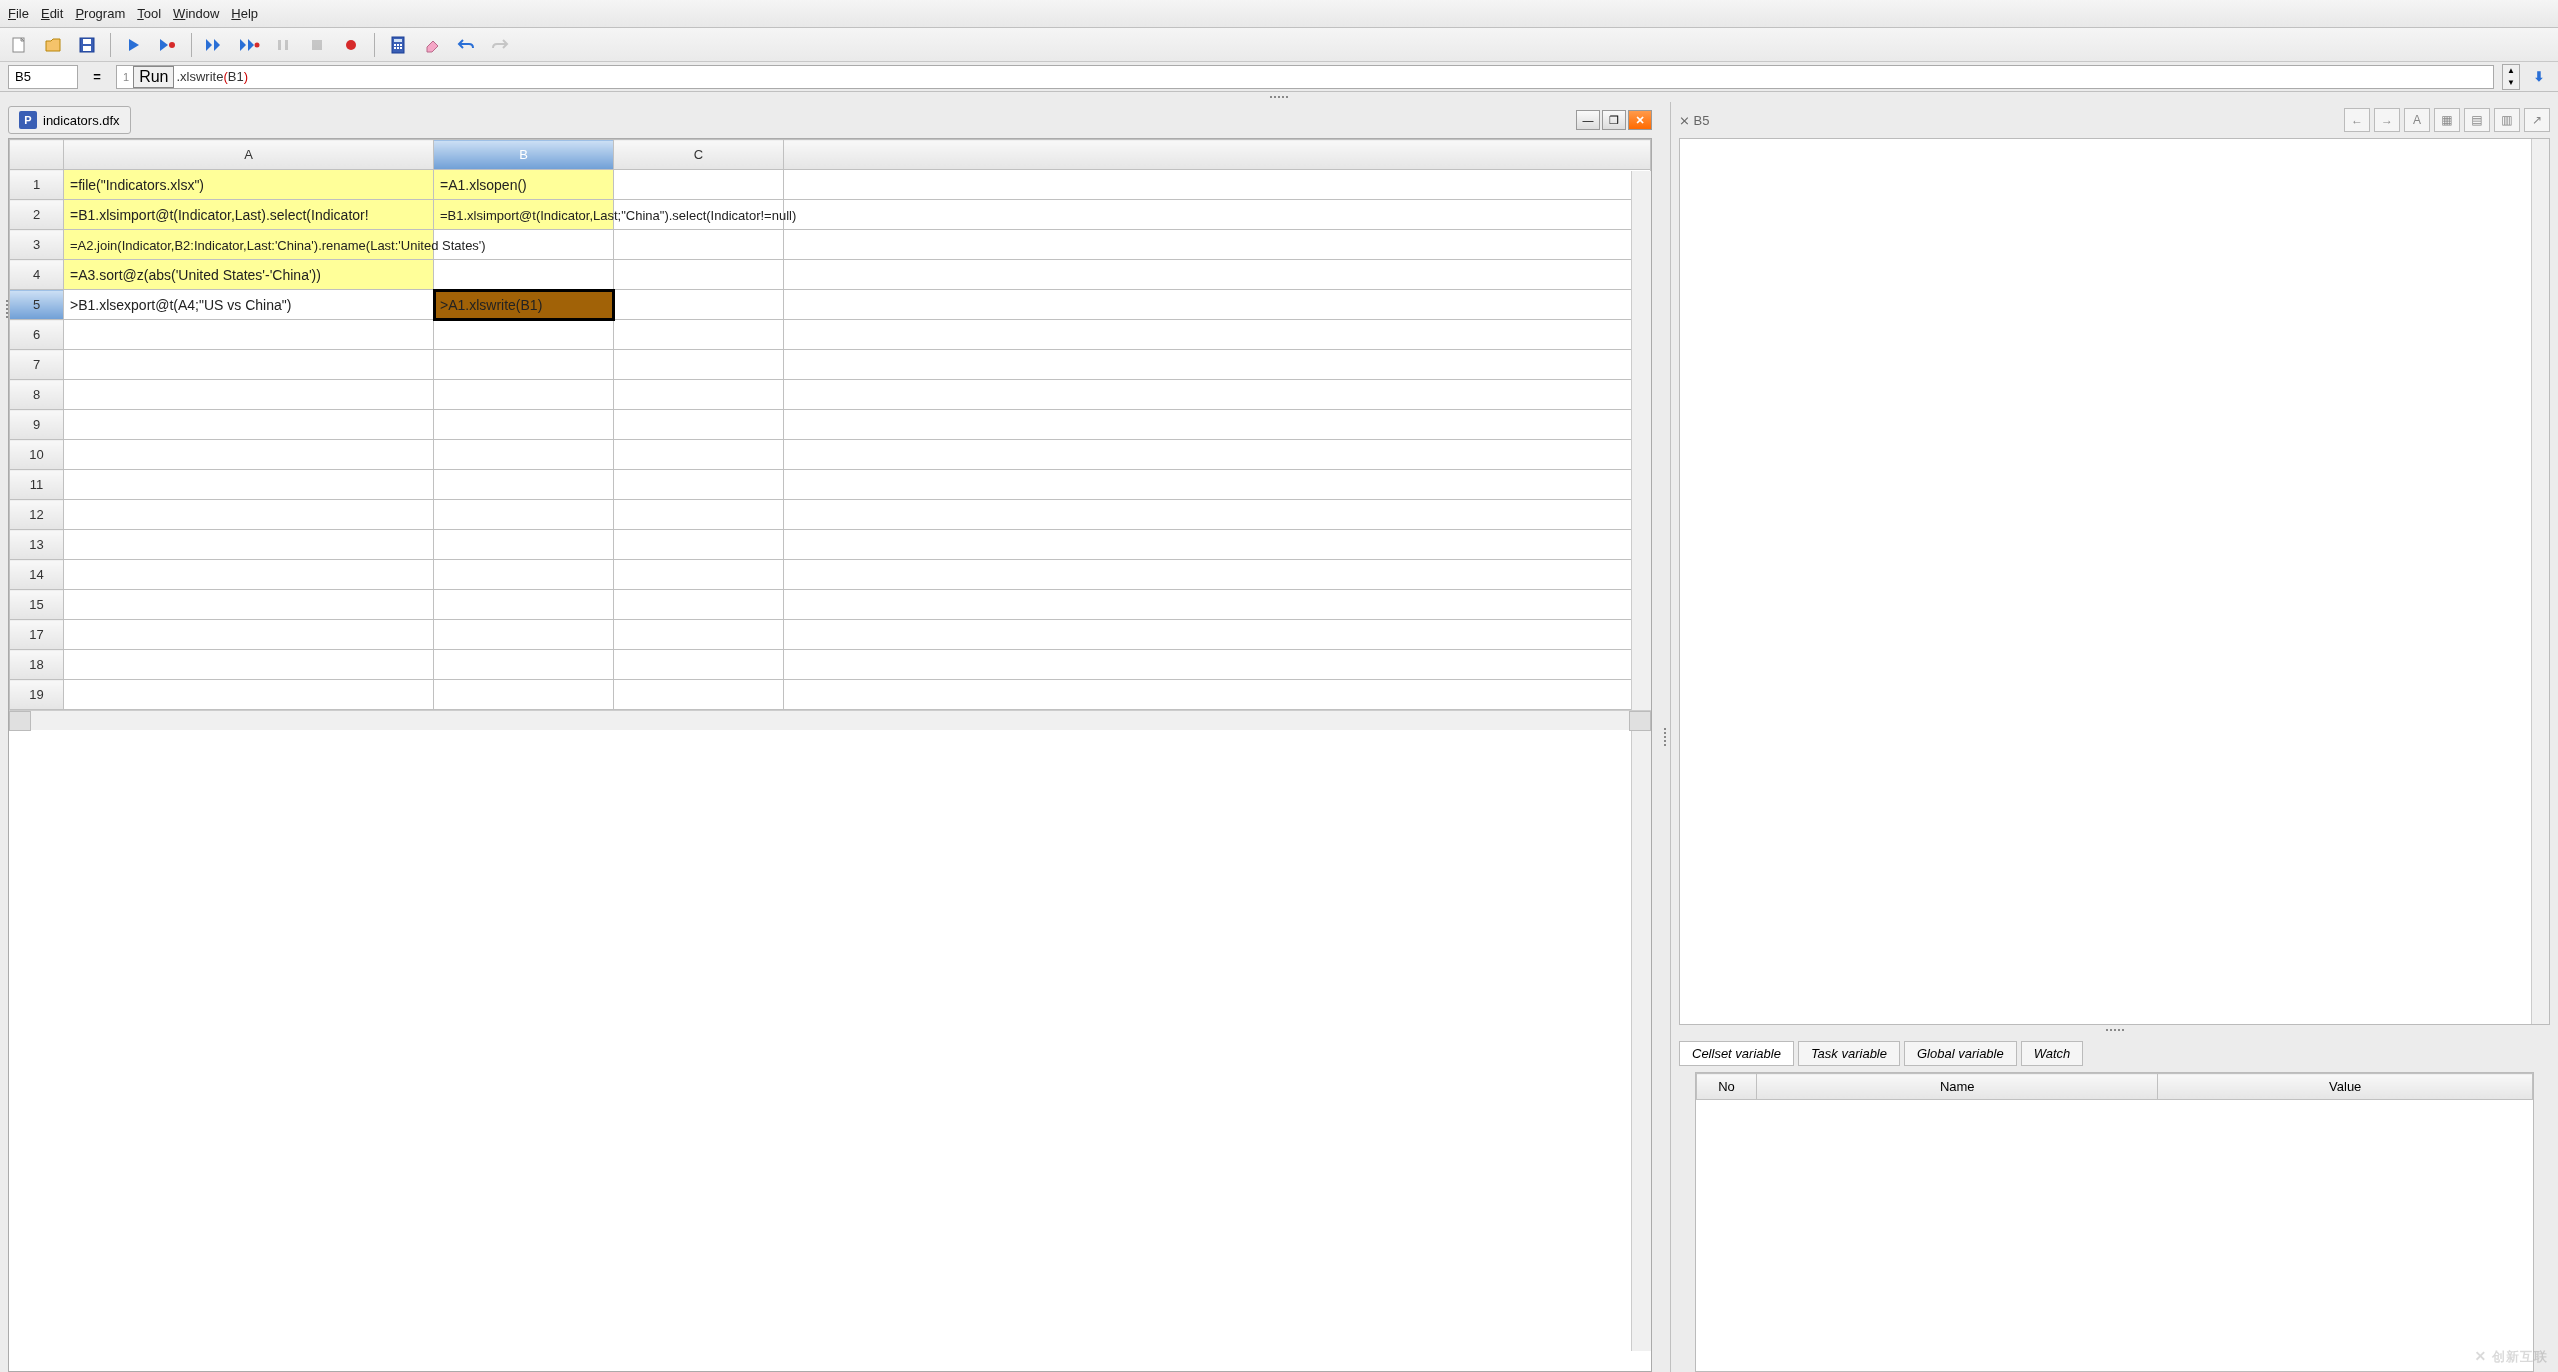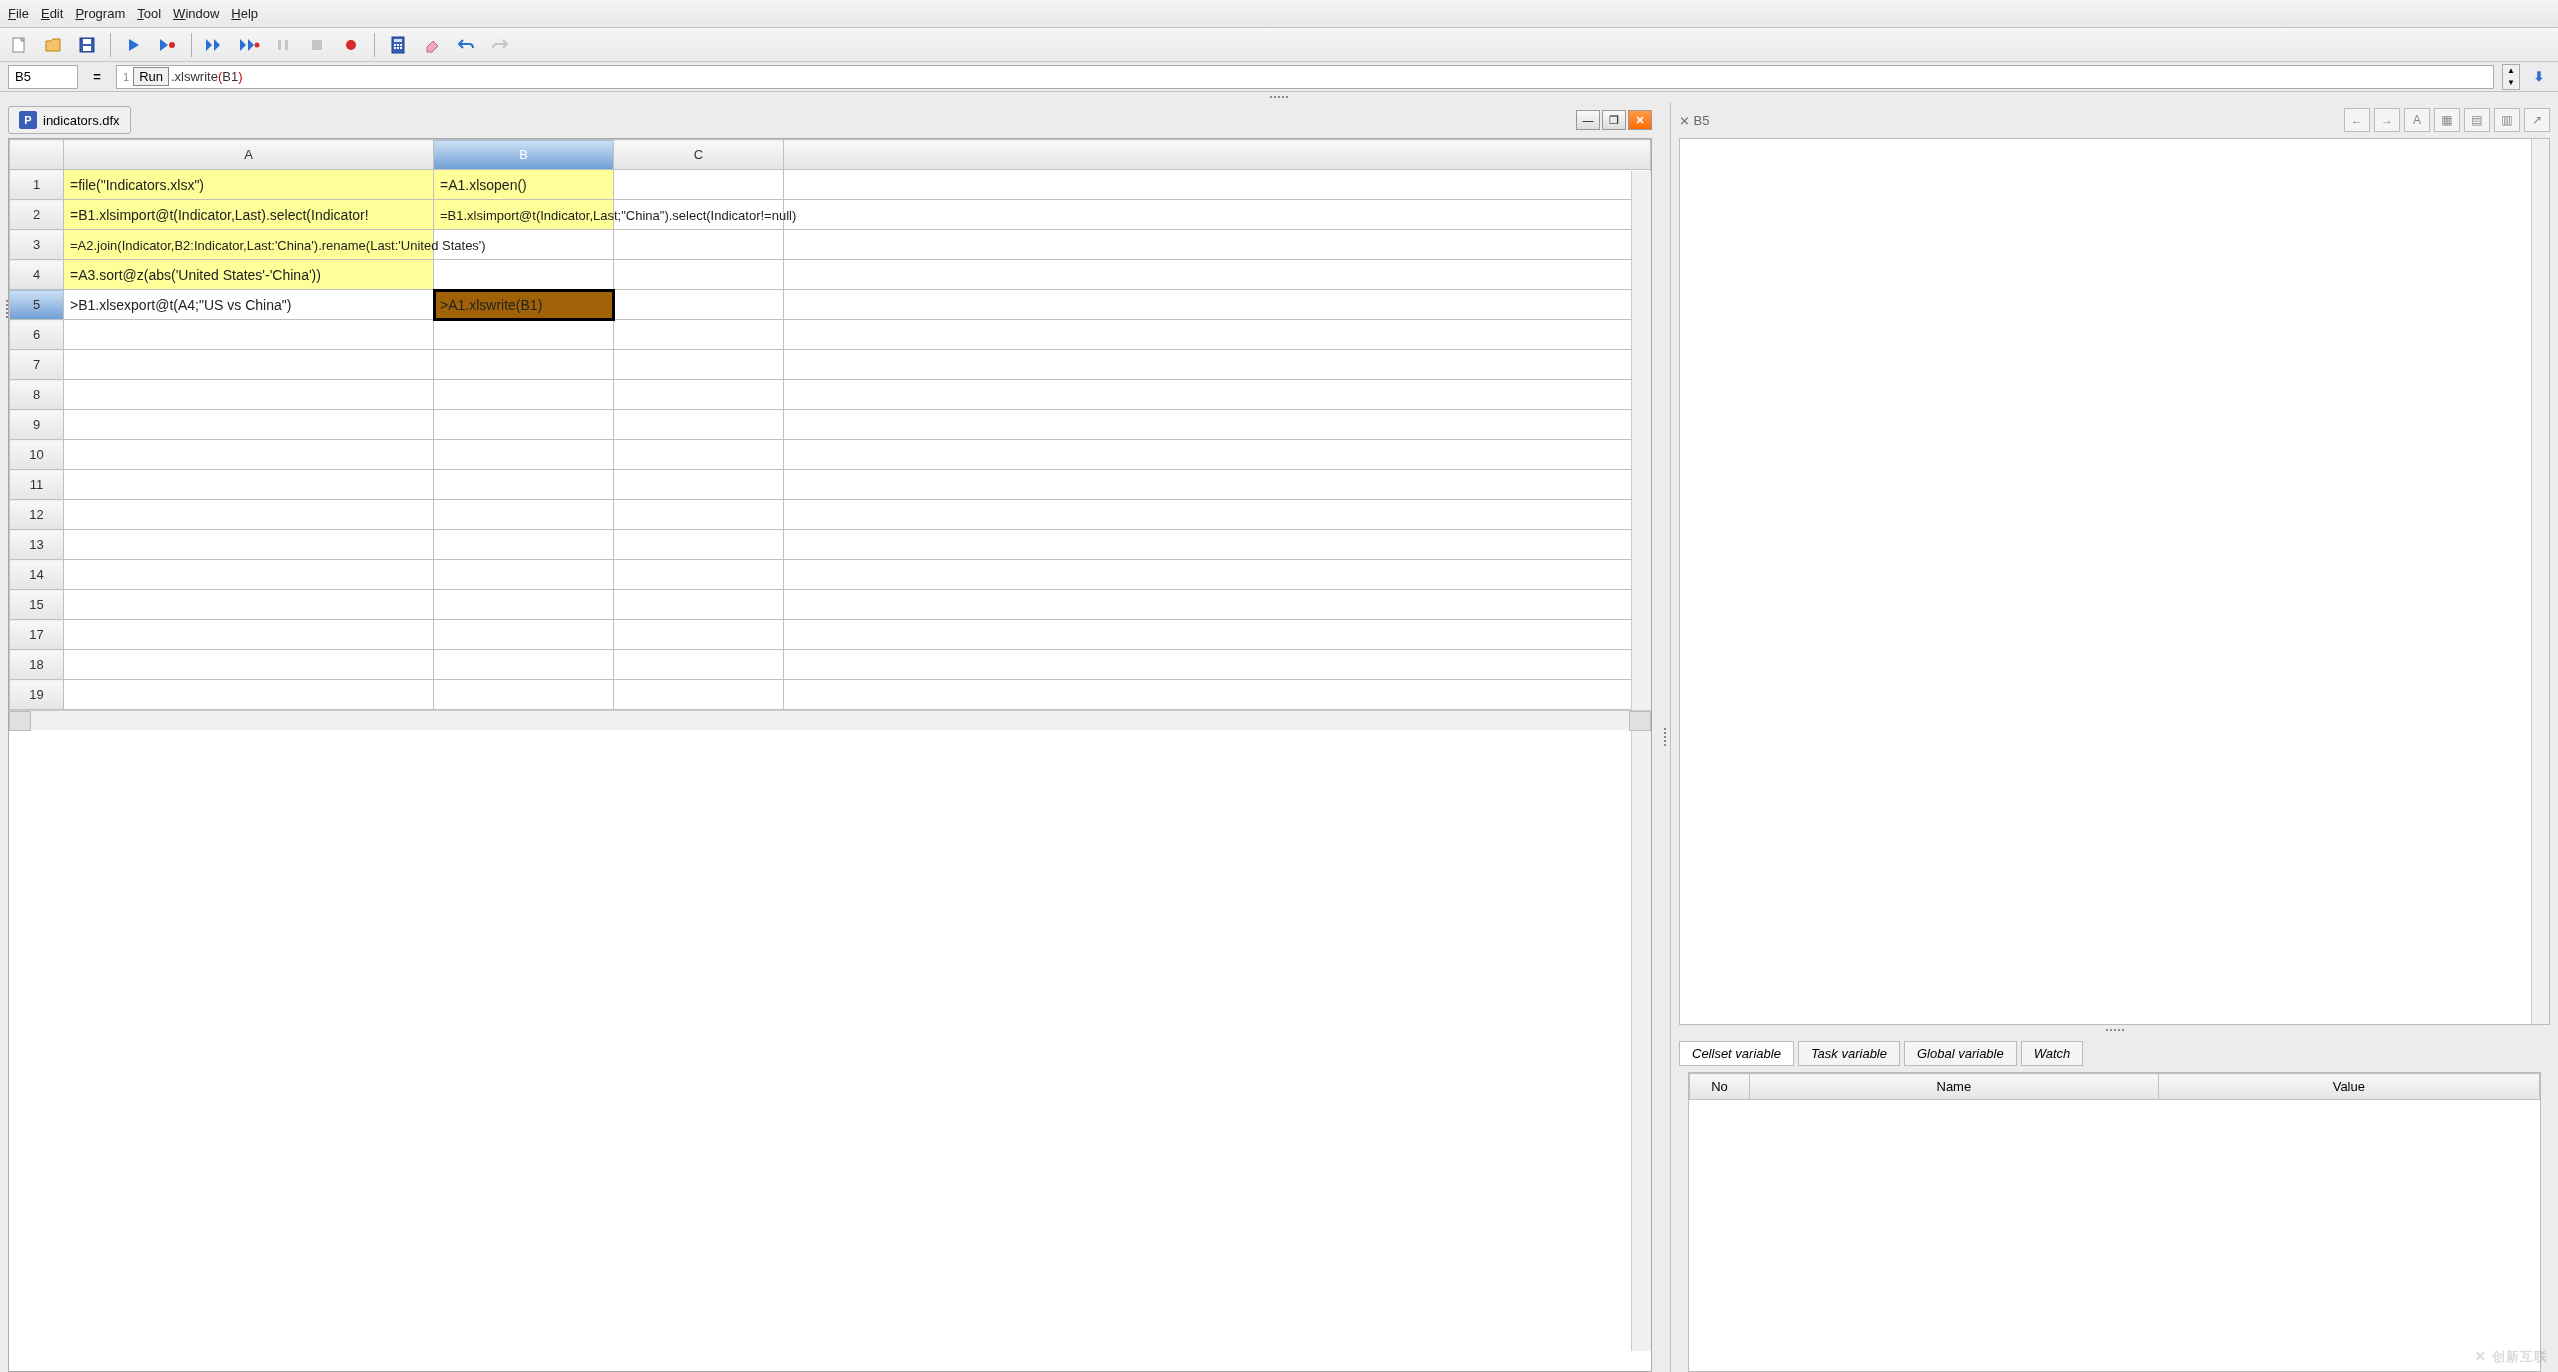--- a/index.html
+++ b/index.html
@@ -11,21 +11,21 @@
 
 .toolbar { display: flex; align-items: center; height: 34px; background: linear-gradient(#f5f5f5,#eaeaea); border-bottom: 1px solid #c8c8c8; padding: 0 8px; gap: 12px; }
 .tool { width: 22px; height: 22px; display: flex; align-items: center; justify-content: center; cursor: pointer; }
 .sep { width: 1px; height: 24px; background: #b0b0b0; }
 
 .formulabar { display: flex; align-items: center; height: 30px; background: #ececec; padding: 0 8px; gap: 8px; border-bottom: 1px solid #c0c0c0; }
 .cellref { width: 70px; height: 24px; background: #fff; border: 1px solid #aaa; display: flex; align-items: center; padding: 0 6px; }
 .eqbox { width: 22px; height: 24px; display: flex; align-items: center; justify-content: center; font-weight: bold; }
 .formula-input-wrap { position: relative; flex: 1; height: 24px; background: #fff; border: 1px solid #aaa; display: flex; align-items: center; padding: 0 6px; }
 .ln { font-size: 11px; color: #888; margin-right: 4px; }
-.run-btn { padding: 1px 5px; border: 1px solid #888; background: #f0f0f0; font-size: 13px; margin-right: 2px; }
+.run-btn { padding: 1px 5px; border: 1px solid #888; background: #f0f0f0; font-size: 16px; margin-right: 2px; }
 .formula-text { color: #333; }
 .formula-text .par { color: #c00; }
 .spinners { display: flex; flex-direction: column; border: 1px solid #aaa; }
 .spin { width: 16px; height: 12px; display: flex; align-items: center; justify-content: center; font-size: 8px; background: #f0f0f0; cursor: pointer; }
 .dnarrow { width: 22px; height: 24px; display: flex; align-items: center; justify-content: center; color: #2a6fd6; font-weight: bold; }
 
 .dots-h { height: 10px; display: flex; align-items: center; justify-content: center; gap: 2px; }
 .dots-h i, .dots-v i { width: 2px; height: 2px; background: #888; display: block; }
 .dots-v { width: 10px; display: flex; flex-direction: column; align-items: center; justify-content: center; gap: 2px; }
 
@@ -68,21 +68,21 @@
 .rt-btns { margin-left: auto; display: flex; gap: 4px; }
 .rt-btn { width: 26px; height: 24px; border: 1px solid #bbb; background: #f5f5f5; display: flex; align-items: center; justify-content: center; color: #888; font-size: 12px; }
 
 .preview { flex: 1; background: #fff; border: 1px solid #bbb; margin: 0 8px; position: relative; }
 .preview .scroll-v { position: absolute; right: 0; top: 0; bottom: 0; width: 18px; background: #f0f0f0; border-left: 1px solid #ccc; }
 
 .var-tabs { display: flex; gap: 4px; padding: 6px 8px; }
 .var-tab { padding: 4px 12px; border: 1px solid #bbb; background: #f5f5f5; font-size: 13px; cursor: pointer; font-style: italic; }
 .var-tab.active { background: #fff; }
 
-.var-table { margin: 0 17px; border: 1px solid #bbb; background: #fff; flex: 0 0 300px; }
+.var-table { margin: 0 24px; border: 1px solid #bbb; background: #fff; flex: 0 0 300px; }
 .var-table table { width: 100%; border-collapse: collapse; }
 .var-table th { border: 1px solid #c0c0c0; background: linear-gradient(#f8f8f8,#e5e5e5); height: 26px; font-weight: normal; text-align: center; }
 .var-table .body { height: 250px; }
 .watermark { position: absolute; bottom: 6px; right: 10px; color: rgba(0,0,0,0.15); font-size: 14px; font-weight: bold; letter-spacing: 1px; }
 
 
 svg { display: block; }
 </style>
 </head>
 <body>

